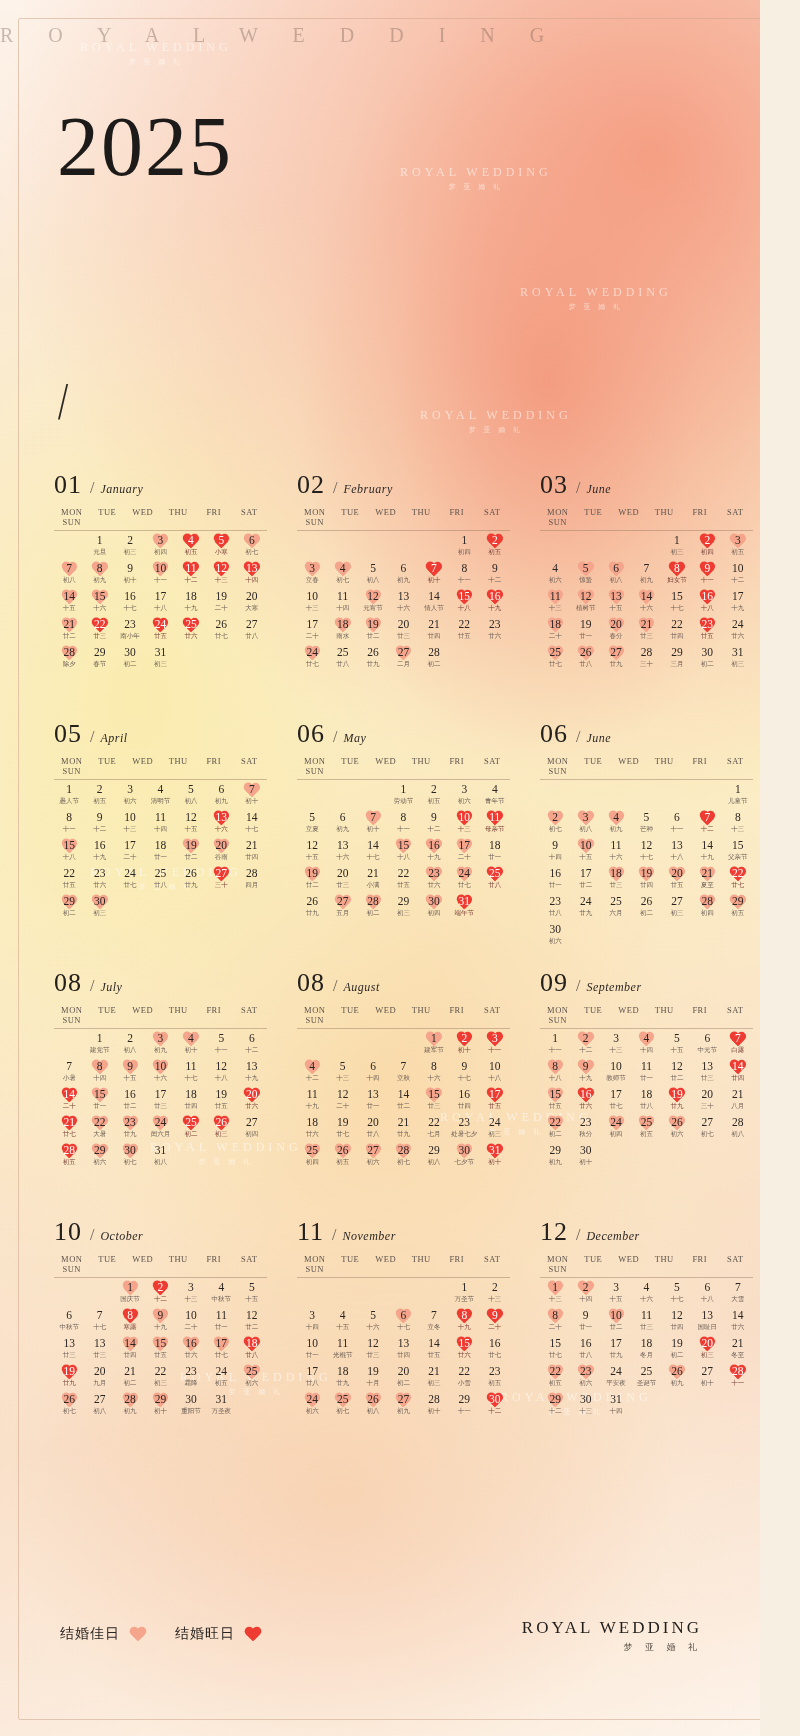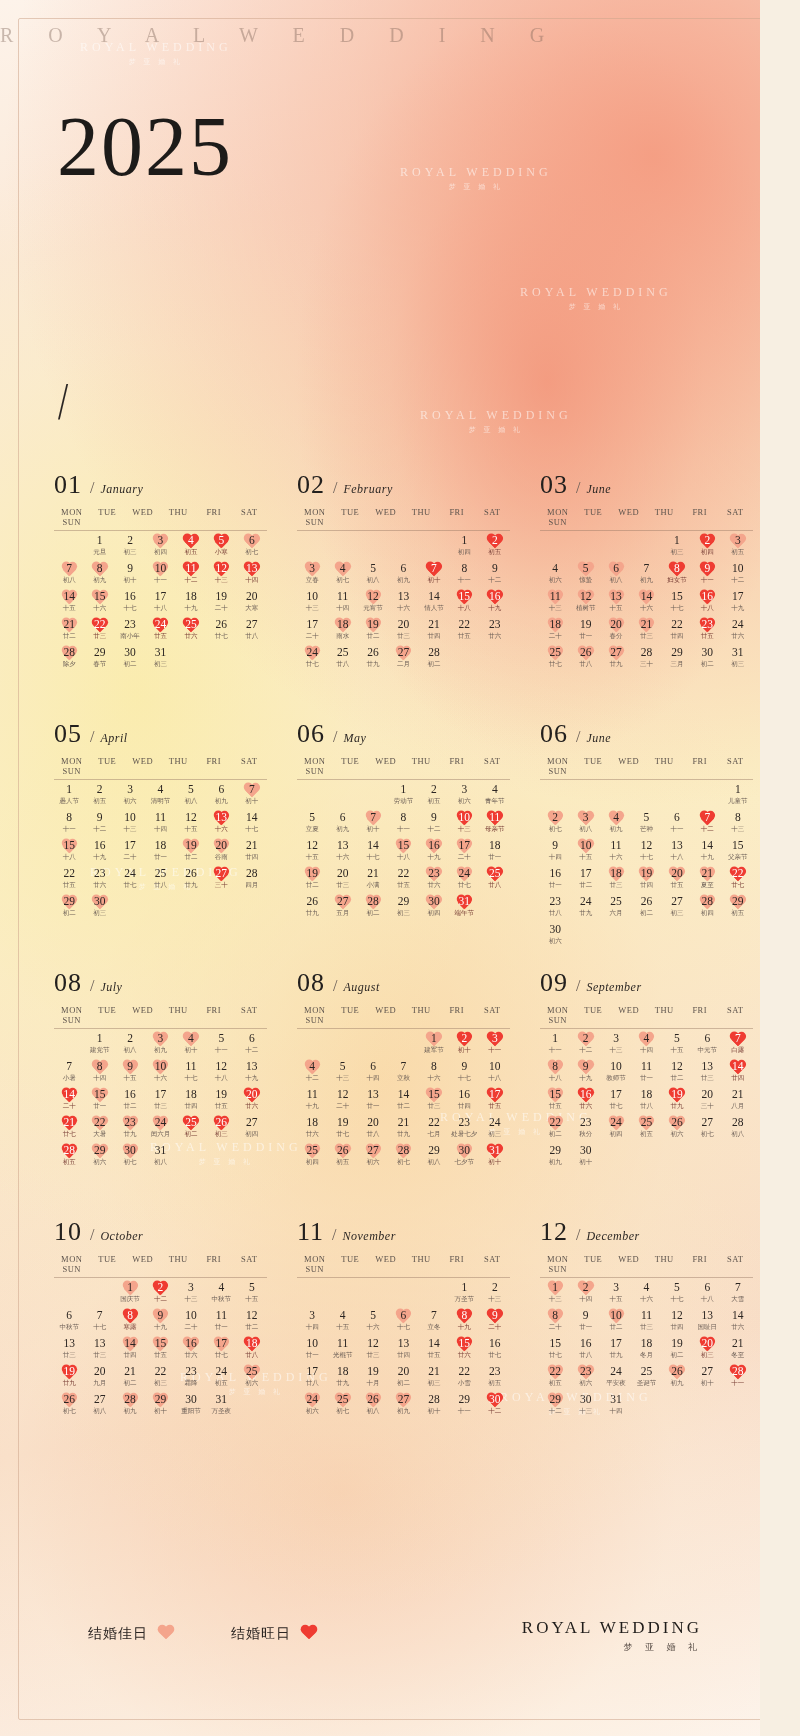--- a/index.html
+++ b/index.html
@@ -151,21 +151,21 @@
   .h-good:before,.h-good:after{background:#f4a58c;}
   .h-best:before,.h-best:after{background:#ef3c32;}
   .cell.best .d-num{color:#fff;}
   .cell.best .d-sub{color:#7a4038;}
 
   
   #legend{
     position:absolute;left:60px;top:1625px;
     display:flex;align-items:center;
   }
-  .lg-item{display:flex;align-items:flex-start;margin-right:28px;margin-left:28px;}
+  .lg-item{display:flex;align-items:flex-end;margin-right:28px;}
   .lg-text{
     font-size:14px;color:#2b2522;letter-spacing:1px;
     font-family:"Liberation Sans", sans-serif;
   }
   .lg-heart{position:relative;width:18px;height:16px;margin-left:9px;}
   .lg-heart:before,.lg-heart:after{
     content:"";position:absolute;top:0;width:9px;height:14.4px;
     border-radius:9px 9px 0 0;
   }
   .lg-heart:before{left:9px;transform:rotate(-45deg);transform-origin:0 100%;}

